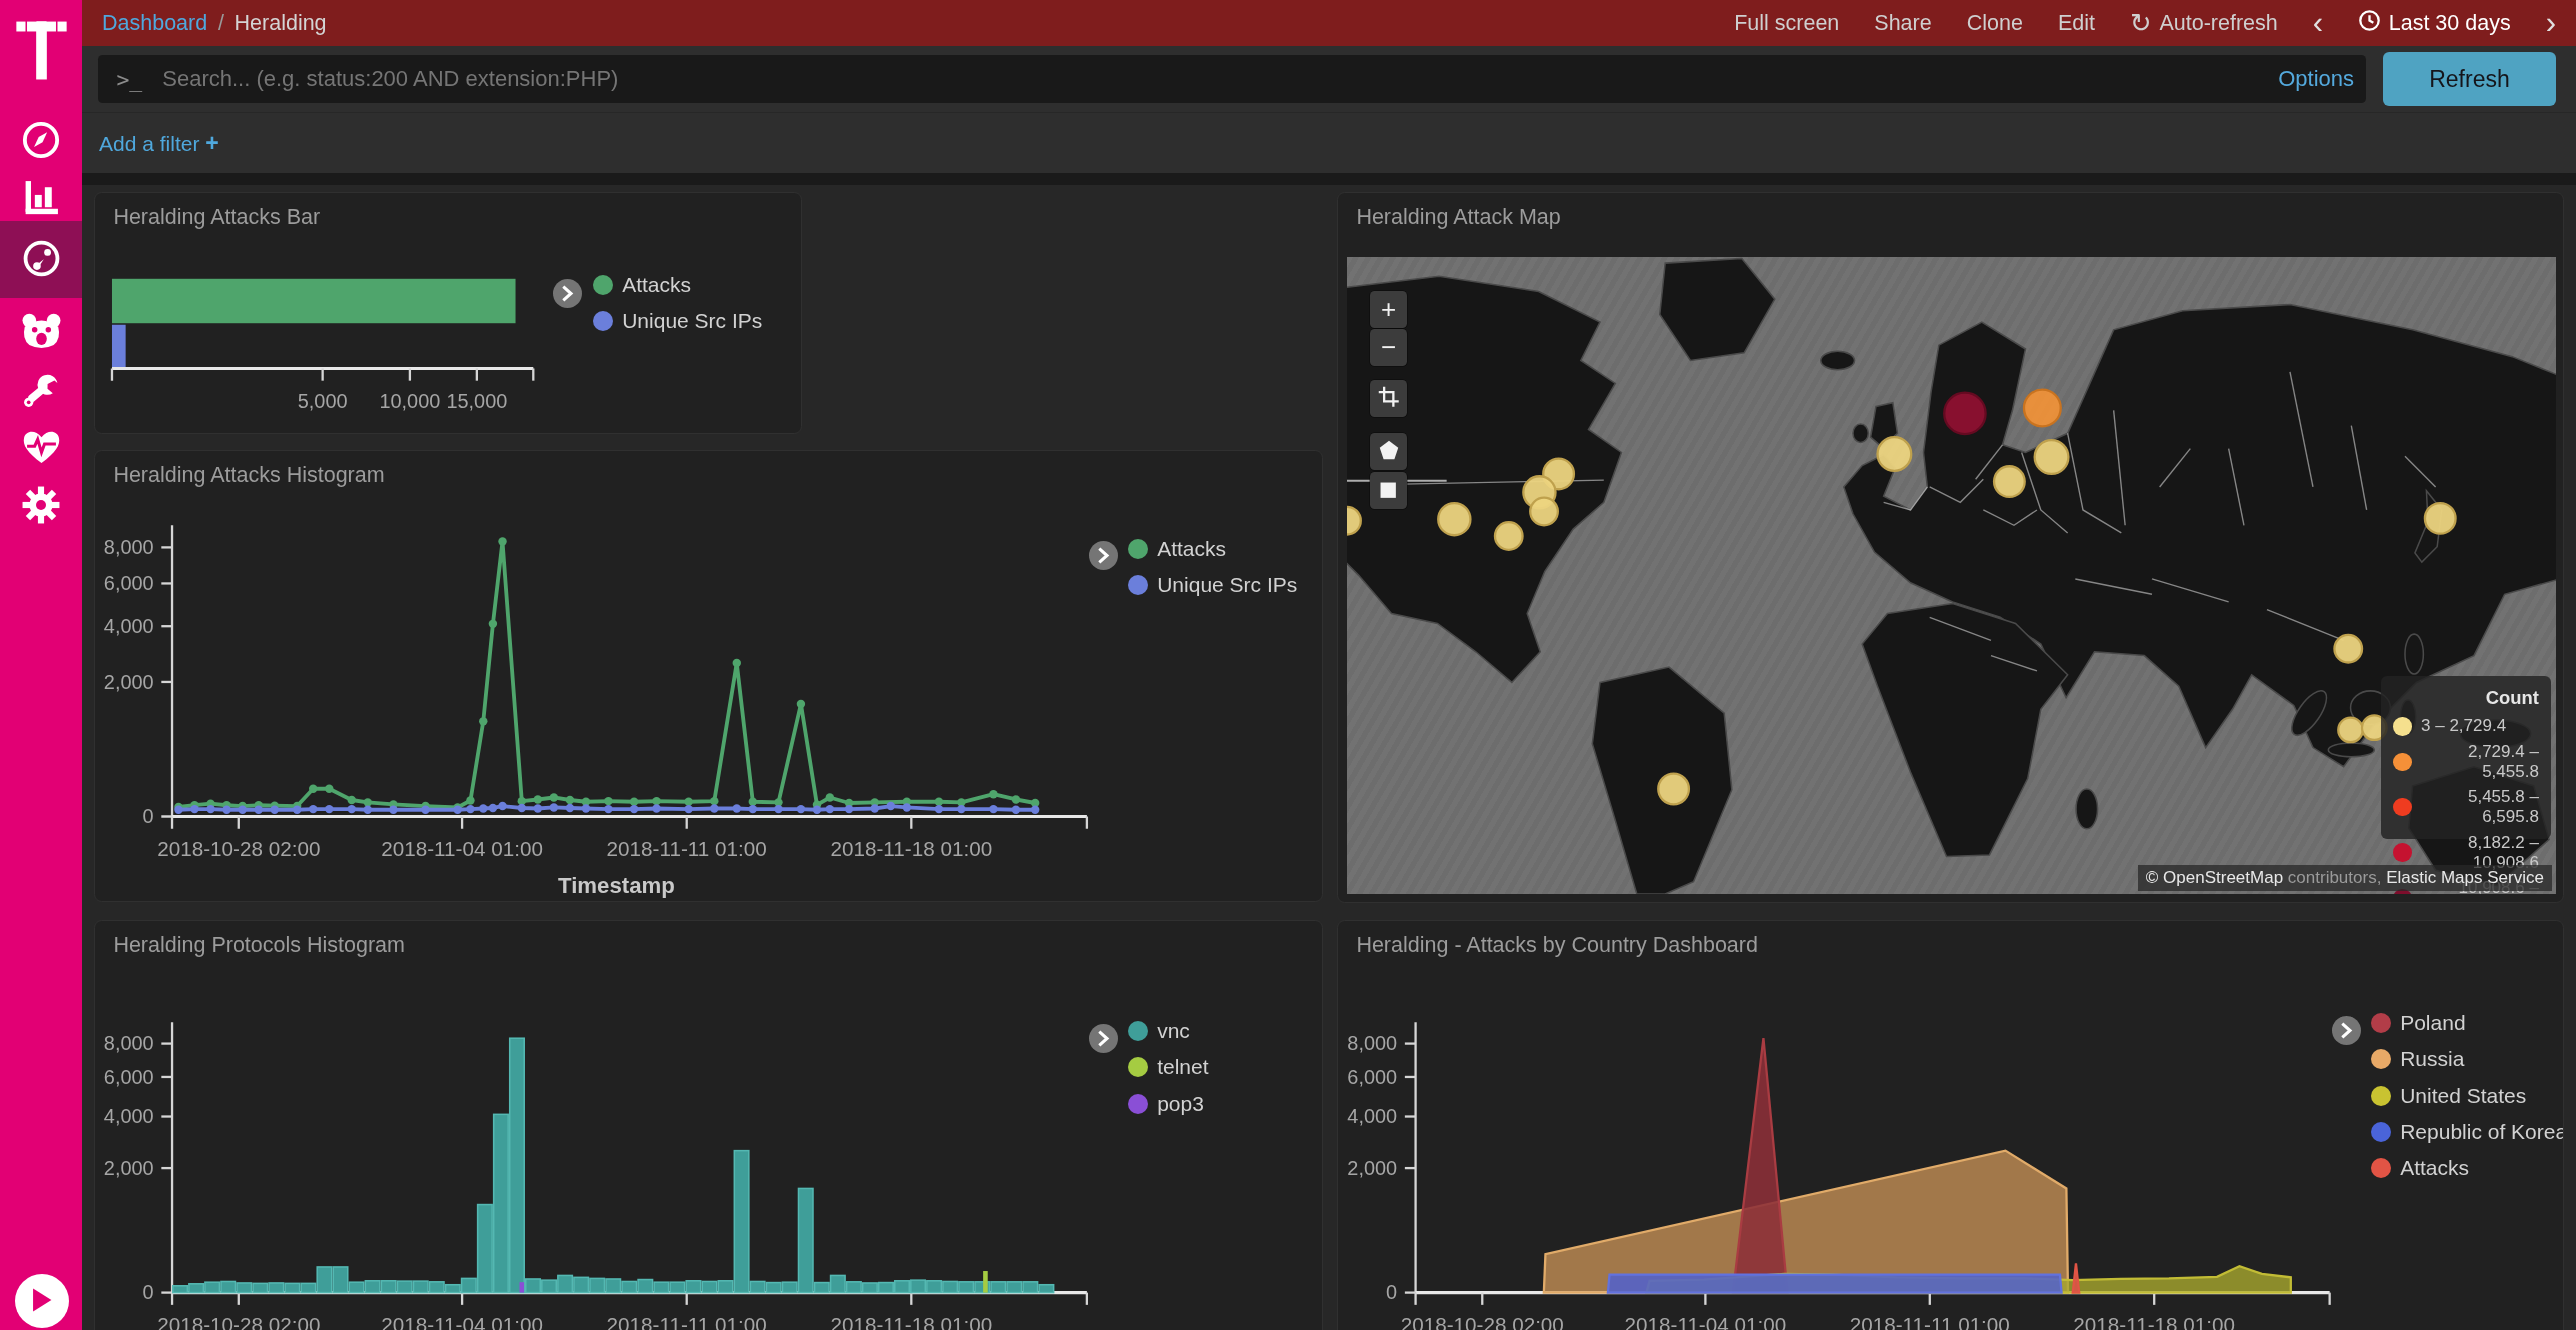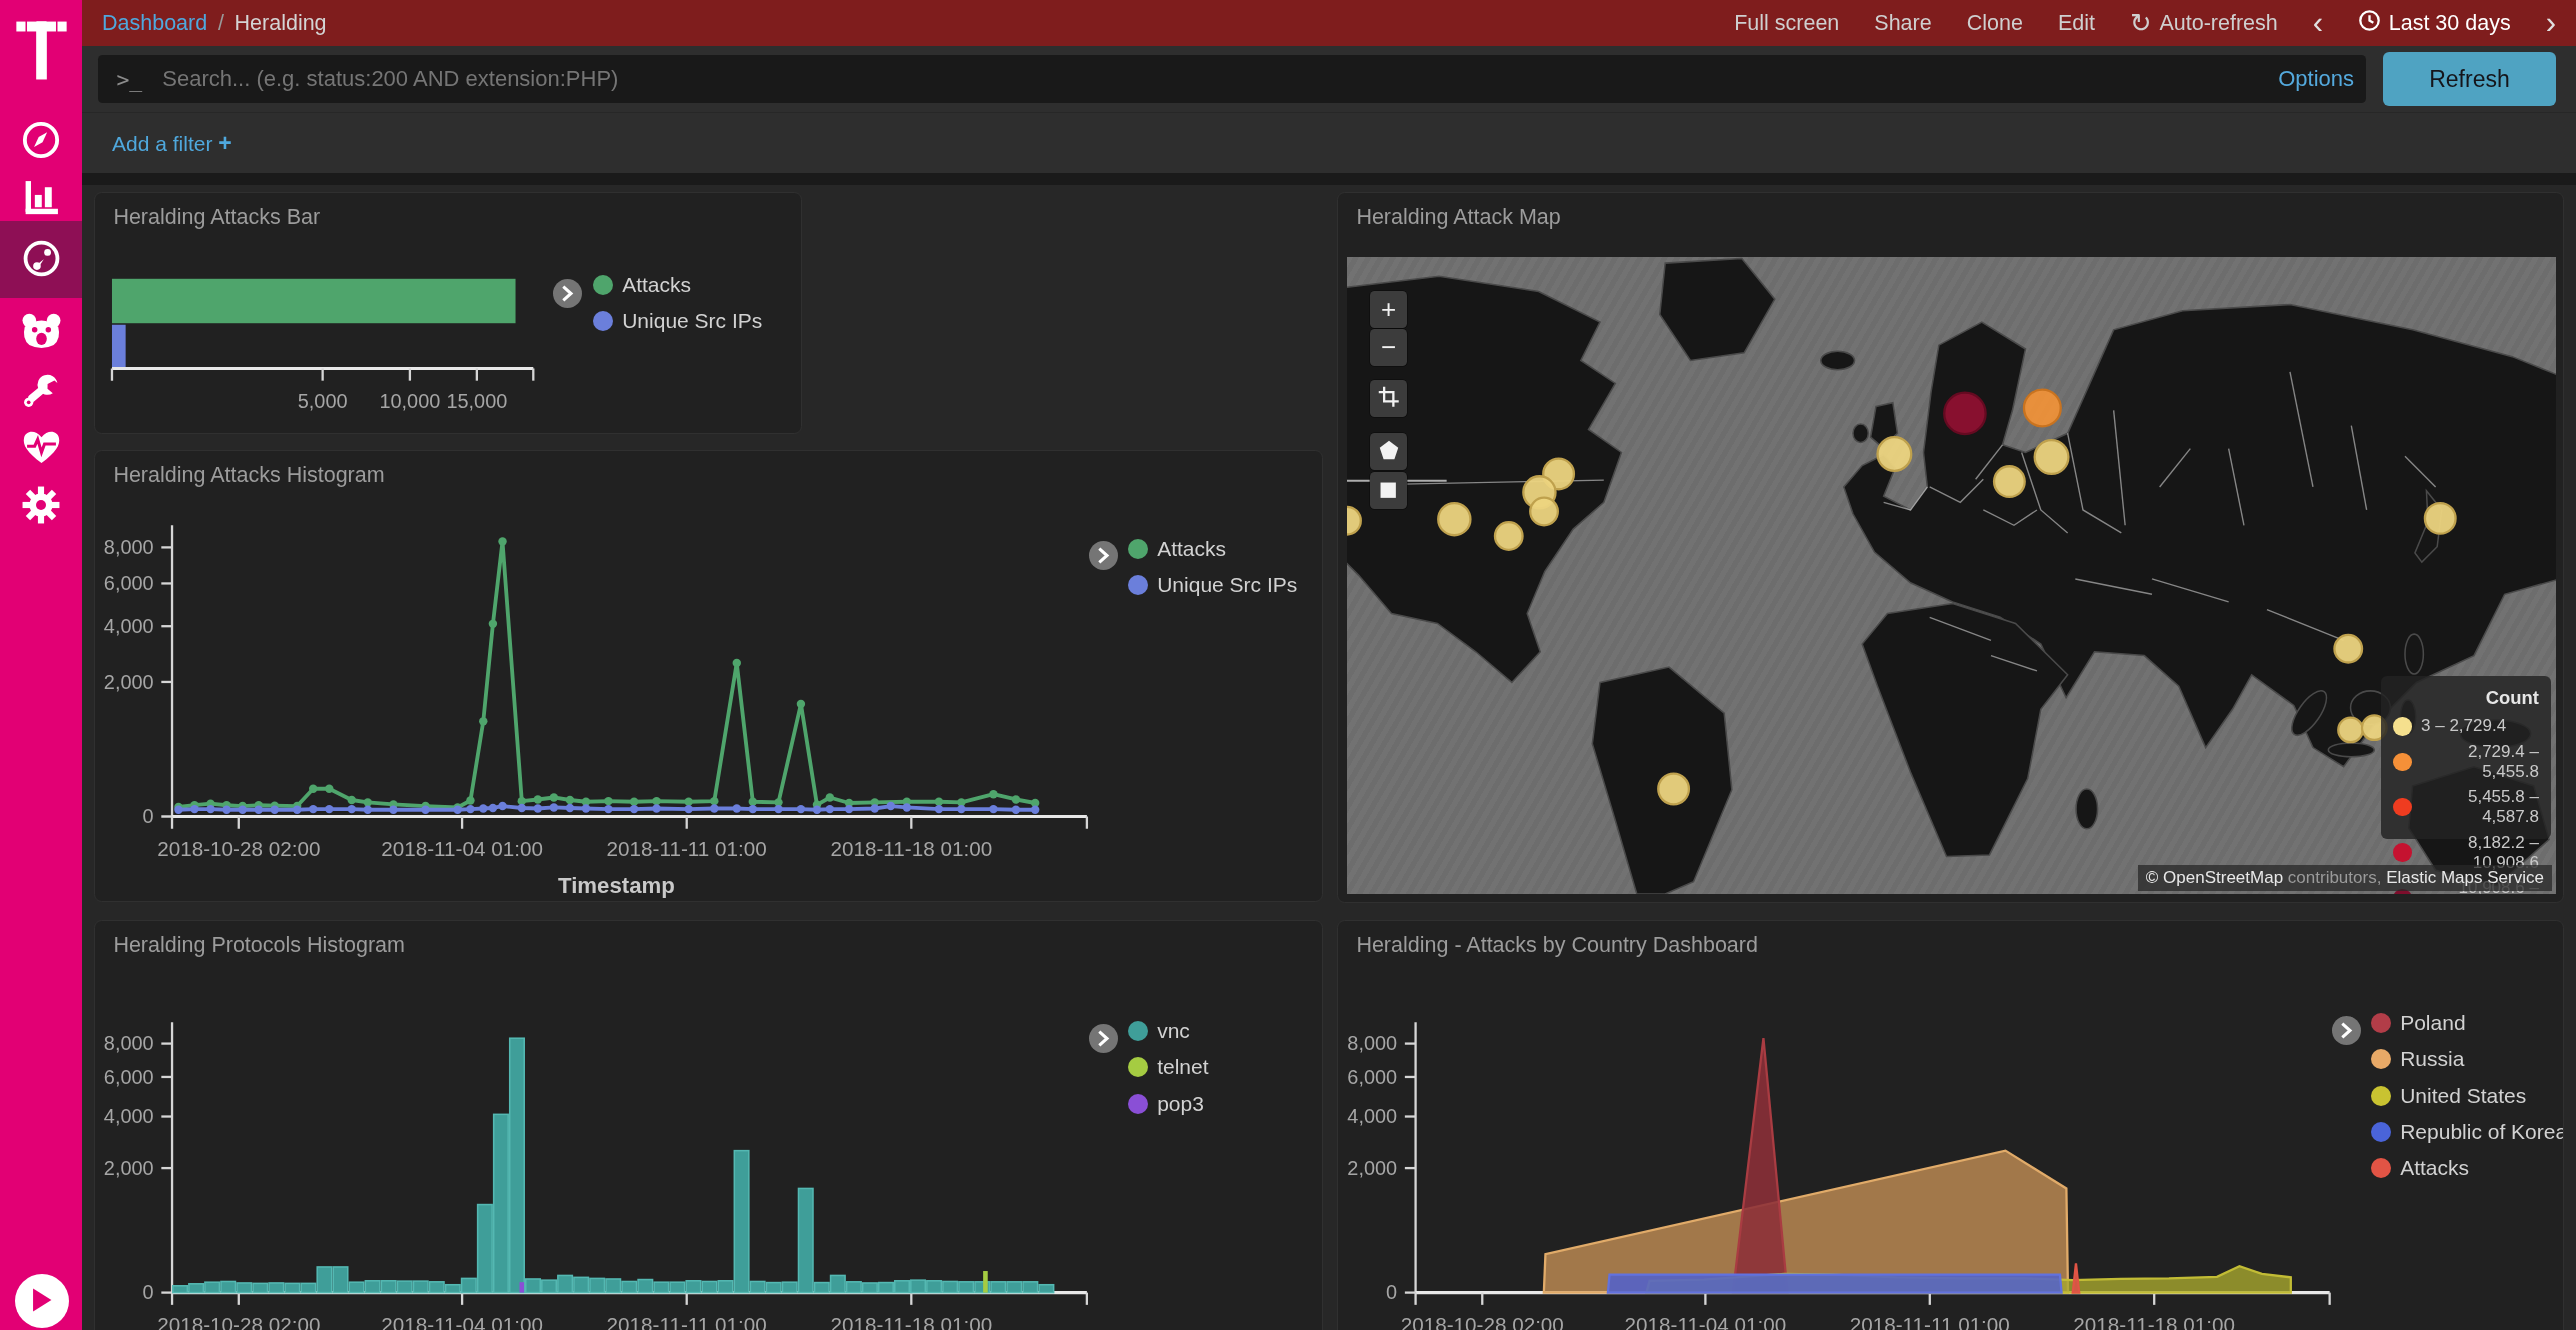--- a/index.html
+++ b/index.html
@@ -26,21 +26,21 @@
   .tb-time { color:#ffffff; }
 
   #querybar { position:absolute; left:82px; top:46px; right:0; height:66px; background:#2e2e2e; display:flex; align-items:center; }
   #query-input { position:absolute; left:16px; top:9.2px; width:2268px; height:48px; background:#191919; border-radius:4.6px; display:flex; align-items:center; padding:0 18.4px; }
   #query-prompt { color:#8c8c8c; font-size:21.5px; font-family:"DejaVu Sans Mono","Liberation Mono",monospace; margin-right:20px; }
   #query-placeholder { color:#757575; font-size:22px; }
   #query-options { position:absolute; right:222px; top:0; height:66px; display:flex; align-items:center; color:#54a9dd; font-size:22px; cursor:pointer; }
   #query-refresh { position:absolute; right:20px; top:6.1px; width:173px; height:54px; background:#4fa3c2; border:none; border-radius:6.1px; font-size:23px; color:#15151a; font-family:inherit; cursor:pointer; }
 
   #filterbar { position:absolute; left:82px; top:112px; right:0; height:61px; background:#2e2e2e; border-top:1.5px solid #272727; display:flex; align-items:center; padding:0 17px; }
-  #add-filter { color:#4fa8dd; font-size:21px; cursor:pointer;margin-left:13px; }
+  #add-filter { color:#4fa8dd; font-size:21px; cursor:pointer; }
   #add-filter b { font-weight:bold; font-size:23px; }
   #chrome-strip { position:absolute; left:82px; top:173px; right:0; height:12.3px; background:#1a1a1a; }
 
   
   .panel { position:absolute; background:#212121; border:1.5px solid #303030; border-radius:7.7px; overflow:hidden; }
   .panel-title { position:absolute; left:18.4px; top:12.3px; font-size:21.5px; color:#9c9c9c; white-space:nowrap; }
   .legend { position:absolute; font-size:21px; color:#d2d2d2; }
   .legend-arrow { position:absolute; width:29px; height:29px; border-radius:50%; background:#757575; display:flex; align-items:center; justify-content:center; cursor:pointer; }
   .legend-item { display:flex; align-items:center; gap:9.2px; margin-bottom:12.3px; cursor:pointer; white-space:nowrap; }
   .legend-dot { width:20px; height:20px; border-radius:50%; flex:0 0 20px; }
@@ -341,21 +341,21 @@
       <div class="map-legend-row">
             <span class="map-legend-dot" style="background: rgb(245, 224, 142);"></span>
             <span>3 – 2,729.4</span>
           </div>
           <div class="map-legend-row">
             <span class="map-legend-dot" style="background: rgb(245, 144, 56);"></span>
             <span>2,729.4 – 5,455.8</span>
           </div>
           <div class="map-legend-row">
             <span class="map-legend-dot" style="background: rgb(239, 60, 32);"></span>
-            <span>5,455.8 – 4,587.8</span>
+            <span>5,455.8 – 6,595.8</span>
           </div>
           <div class="map-legend-row">
             <span class="map-legend-dot" style="background: rgb(197, 18, 48);"></span>
             <span>8,182.2 – 10,908.6</span>
           </div>
           <div class="map-legend-row">
             <span class="map-legend-dot" style="background: rgb(125, 14, 44);"></span>
             <span>10,908.6 – 13,635</span>
           </div>
         </div>

